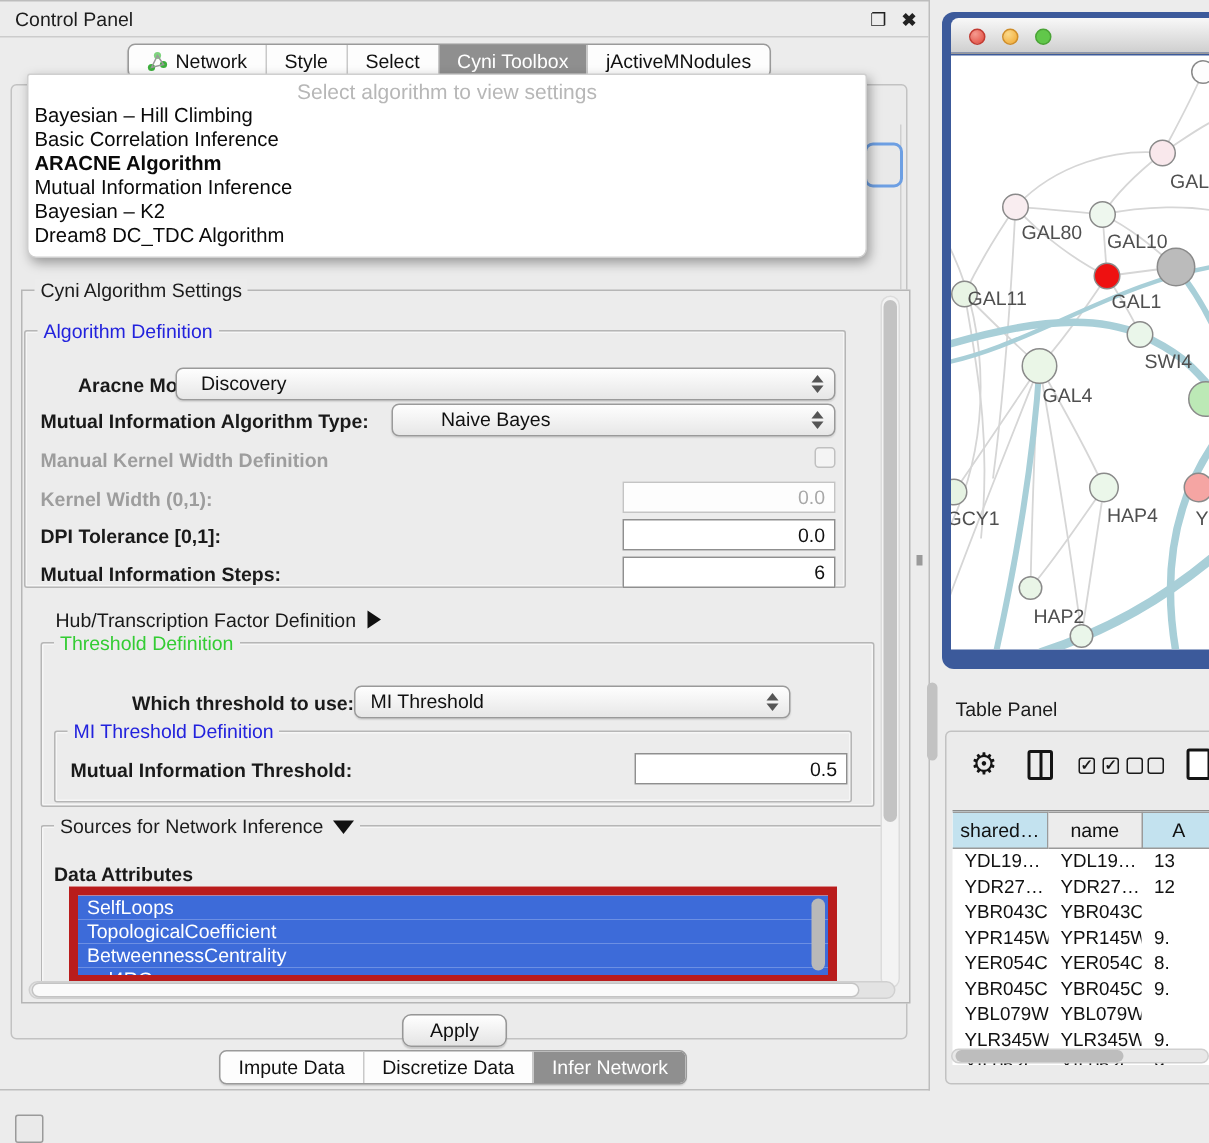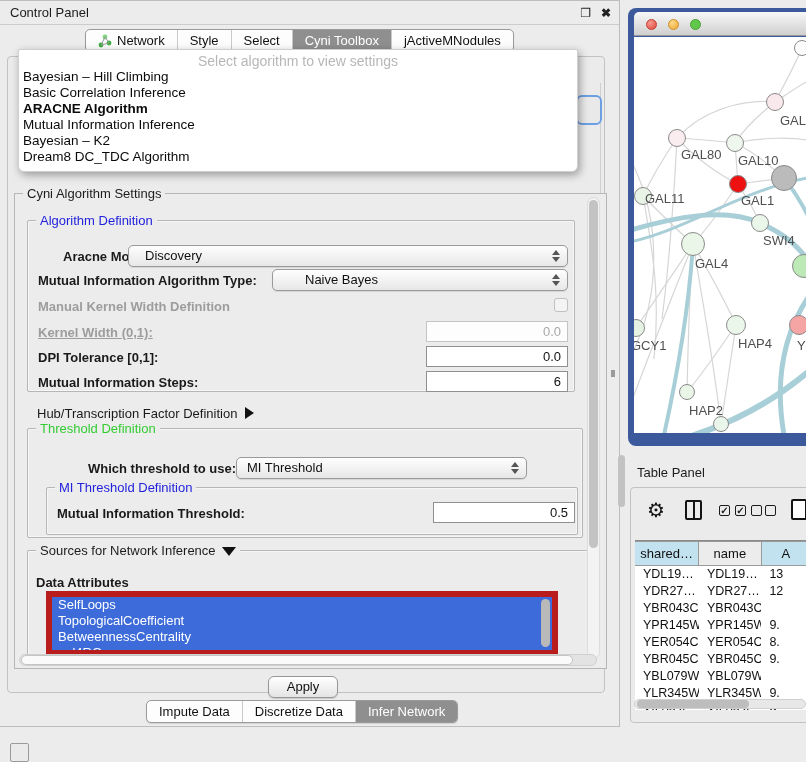--- a/index.html
+++ b/index.html
@@ -134,41 +134,41 @@
           <span>Cyni Toolbox</span>
         </div>
         <div class="seg-item">
           <span>jActiveMNodules</span>
         </div>
       </div>
 
     <div class="settings">
       <span class="group-title">Cyni Algorithm Settings</span>
 
-      <div class="groupbox" style="left:12px;top:26px;width:548px;height:172px;">
+      <div class="groupbox" style="left:1px;top:26px;width:548px;height:172px;">
         <span class="group-title title-blue">Algorithm Definition</span>
         <span class="lbl" style="left:10px;top:28px;margin-left:25px;">Aracne Mode:</span>
         <div class="combo" style="left:100px;top:24px;width:440px;padding-left:16px;">
           <span>Discovery</span>
           <span class="arrows">
               <i class="up"></i>
               <i class="dn"></i>
             </span>
         </div>
         <span class="lbl" style="left:10px;top:52px;">Mutual Information Algorithm Type:</span>
         <div class="combo" style="left:244px;top:48px;width:296px;padding-left:32px;">
           <span>Naive Bayes</span>
           <span class="arrows">
               <i class="up"></i>
               <i class="dn"></i>
             </span>
         </div>
         <span class="lbl disabled" style="left:10px;top:78px;">Manual Kernel Width Definition</span>
         <span class="checkbox" style="left:526px;top:77px;"></span>
-        <span class="lbl disabled" style="left:10px;top:104px;text-decoration:underline;">Kernel Width (0,1):</span>
+        <span class="lbl disabled" style="left:10px;top:104px;">Kernel Width (0,1):</span>
         <div class="field disabled" style="left:398px;top:100px;width:142px;">
           <span>0.0</span>
         </div>
         <span class="lbl" style="left:10px;top:129px;">DPI Tolerance [0,1]:</span>
         <div class="field" style="left:398px;top:125px;width:142px;">
           <span>0.0</span>
         </div>
         <span class="lbl" style="left:10px;top:154px;">Mutual Information Steps:</span>
         <div class="field" style="left:398px;top:150px;width:142px;">
           <span>6</span>
@@ -182,21 +182,21 @@
       <div class="groupbox" style="left:12px;top:234px;width:556px;height:110px;">
         <span class="group-title title-green">Threshold Definition</span>
         <span class="lbl" style="left:60px;top:32px;">Which threshold to use:</span>
         <div class="combo" style="left:208px;top:28px;width:291px;">
           <span>MI Threshold</span>
           <span class="arrows">
               <i class="up"></i>
               <i class="dn"></i>
             </span>
         </div>
-        <div class="groupbox" style="left:18px;top:58px;width:532px;height:48px;">
+        <div class="groupbox" style="left:8px;top:58px;width:532px;height:48px;">
           <span class="group-title title-blue">MI Threshold Definition</span>
           <span class="lbl" style="left:10px;top:18px;">Mutual Information Threshold:</span>
           <div class="field" style="left:386px;top:14px;width:142px;">
             <span>0.5</span>
           </div>
         </div>
       </div>
 
       <div class="groupbox" style="left:12px;top:356px;width:564px;height:112px;border-bottom:none;">
         <span class="group-title">

